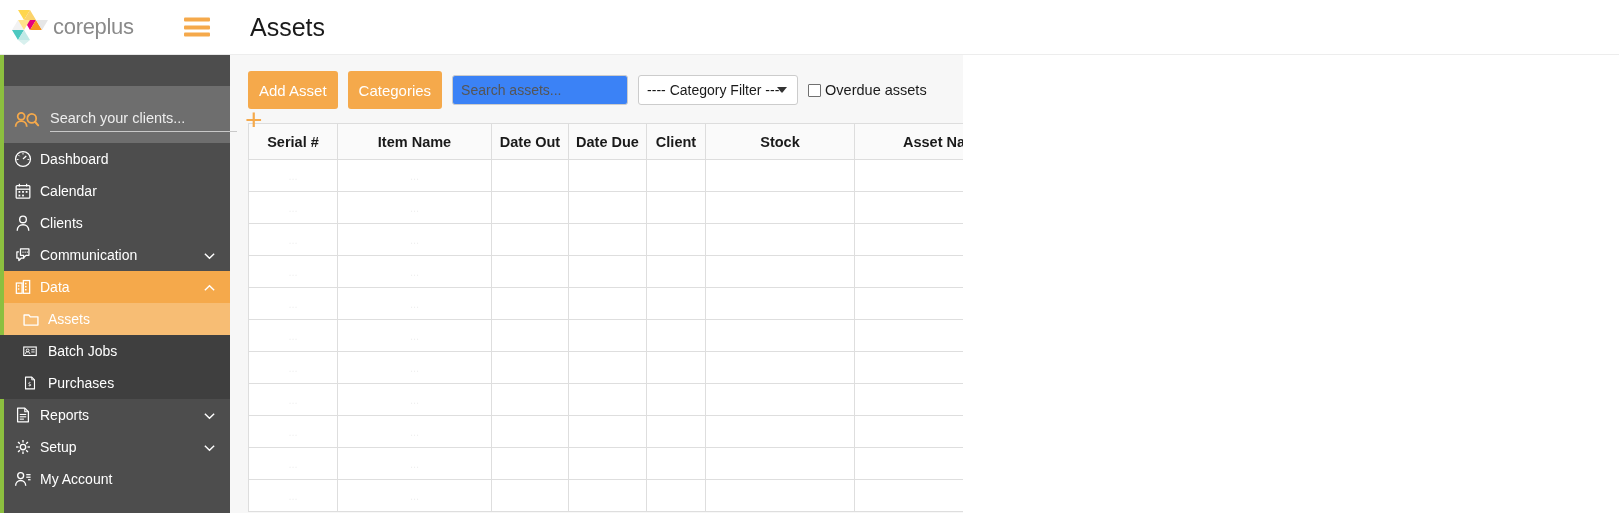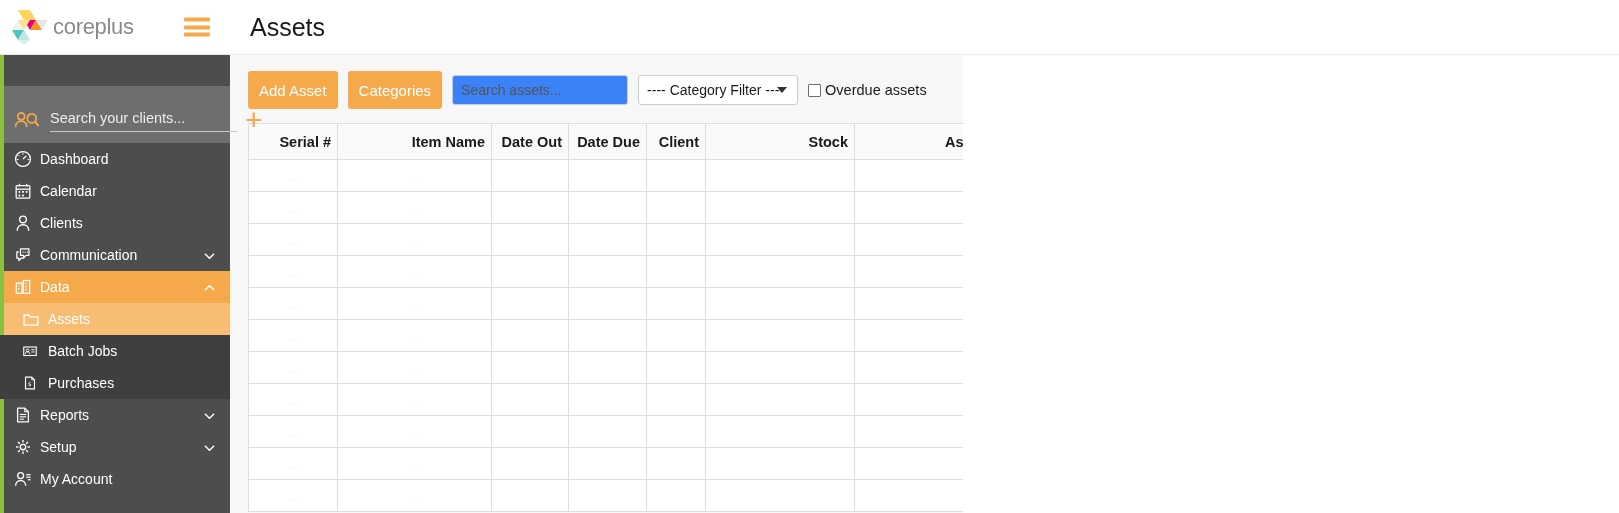--- a/index.html
+++ b/index.html
@@ -146,21 +146,21 @@
   }
   .chk-lbl { font-size: 14.5px; color: #1a1a1a; }
 
   
   .table-area { padding-left: 18px; }
   table.assets { border-collapse: collapse; table-layout: fixed; }
   table.assets th {
     background: #fafafa;
     border: 1px solid #dddddd;
     font-size: 14.5px; font-weight: 700; color: #1a1a1a;
-    height: 36px; text-align: right; padding: 0 6px;
+    height: 36px; text-align: center; padding: 0 6px;
     white-space: nowrap;
   }
   table.assets td {
     background: #ffffff;
     border: 1px solid #dedede;
     height: 32px; padding: 0 10px;
     font-size: 11px; color: #f0f0f0;
     text-align: center; white-space: nowrap;
   }
   .c0 { width: 89px; } .c1 { width: 154px; } .c2 { width: 77px; }

